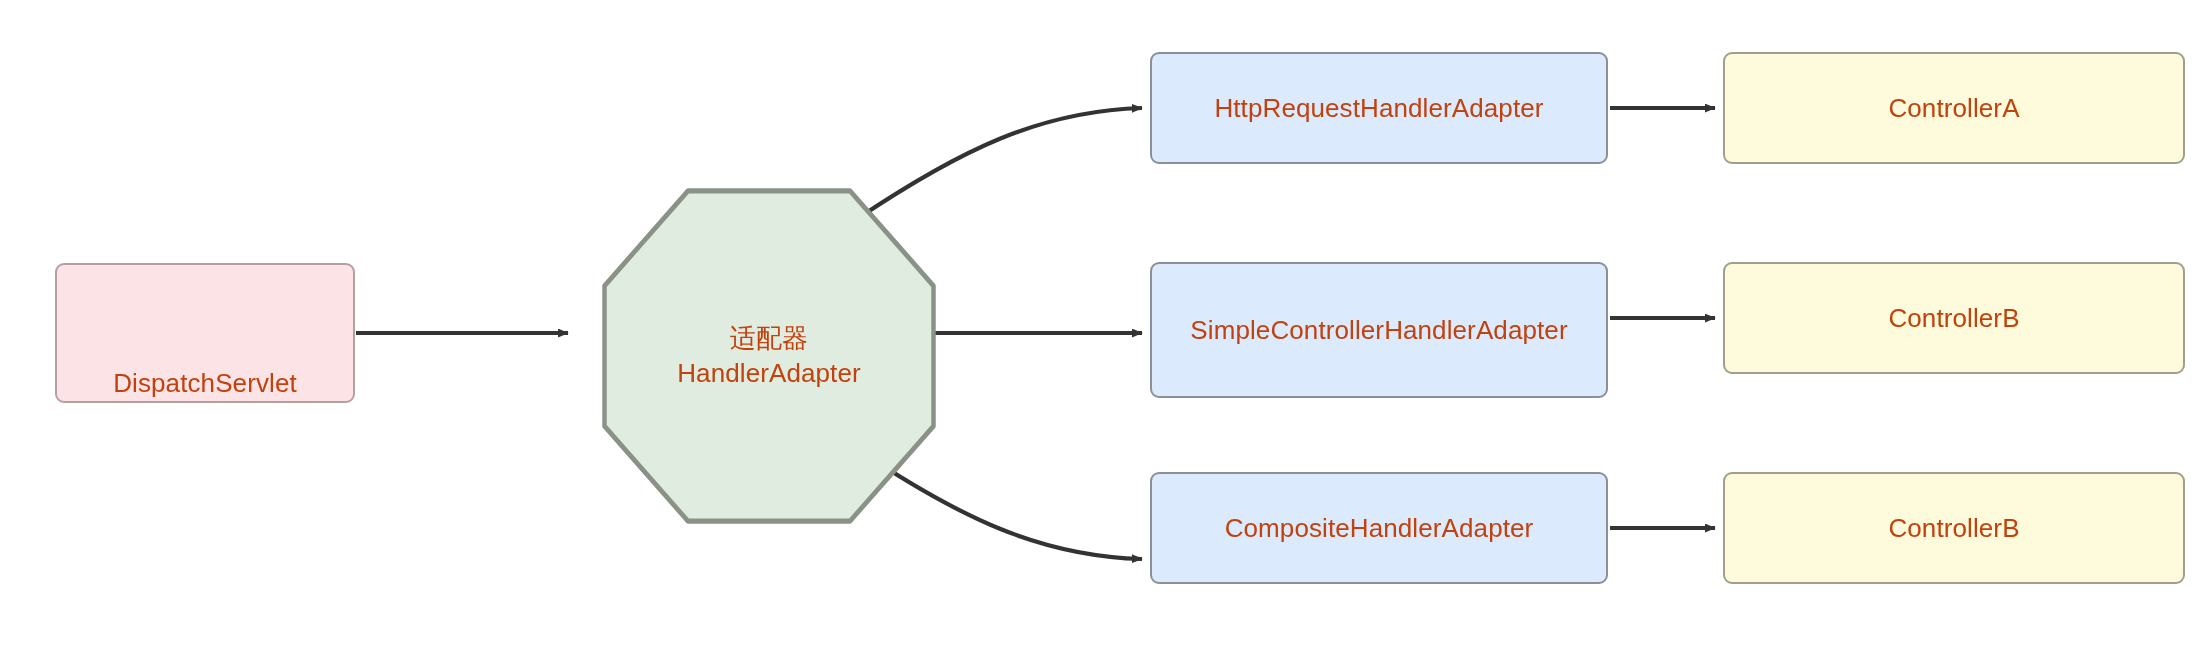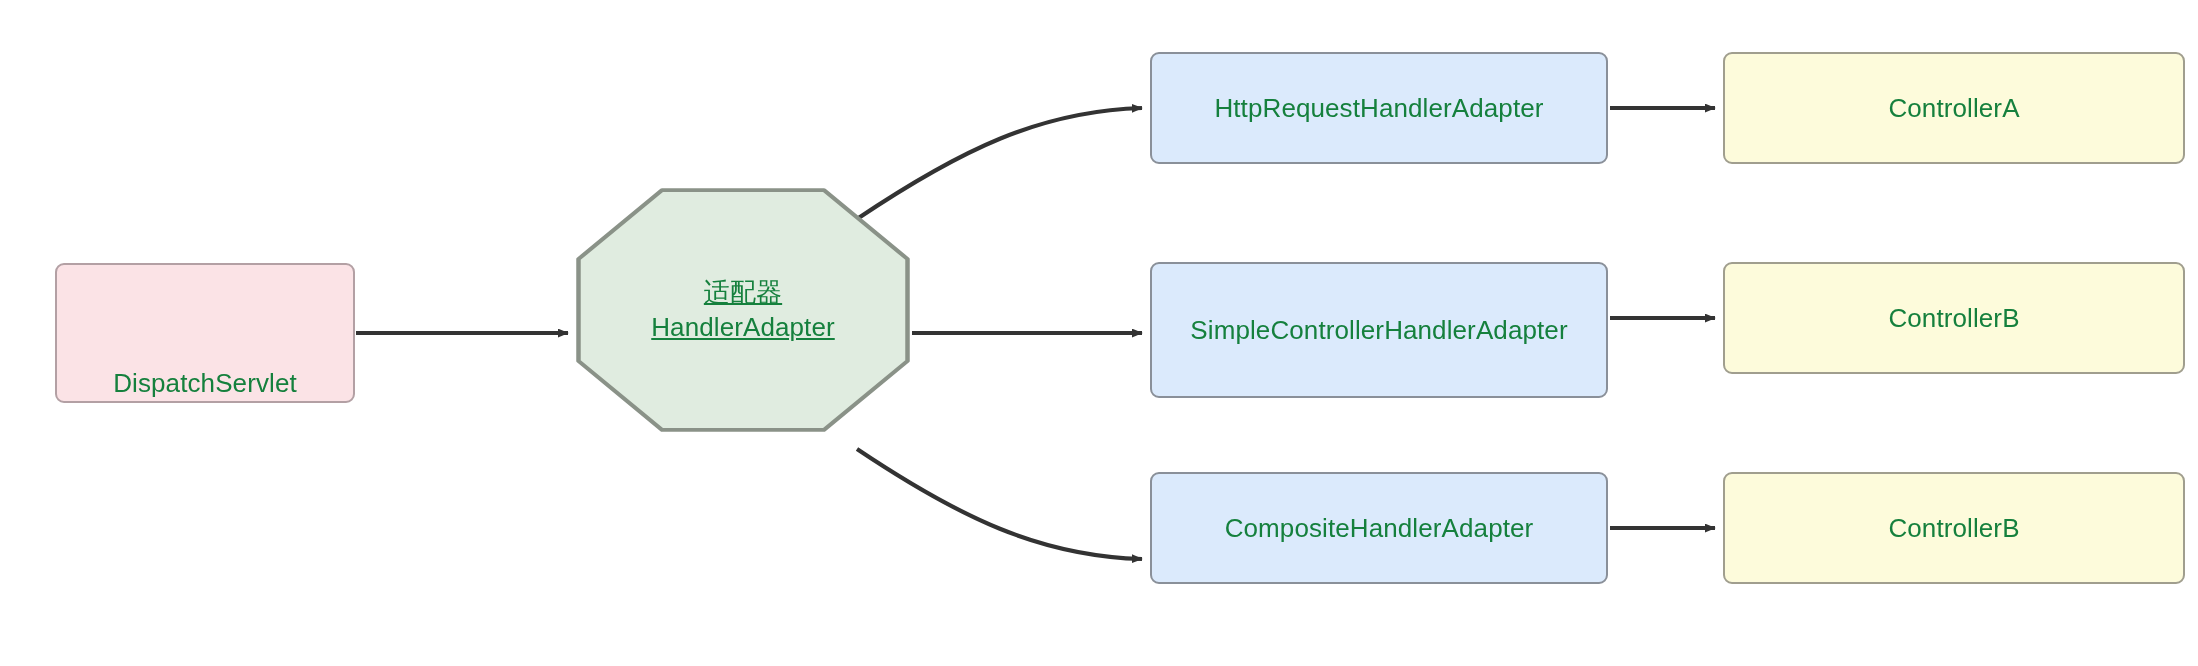--- a/index.html
+++ b/index.html
@@ -27,21 +27,21 @@
     height: 666px;
     pointer-events: none;
   }
   .node {
     position: absolute;
     box-sizing: border-box;
     display: flex;
     align-items: center;
     justify-content: center;
     text-align: center;
-    color: #15803d;
+    color: #c2410c;
     font-size: 26px;
     line-height: 1.34;
     letter-spacing: 0.1px;
     white-space: pre-line;
   }
   .node.rect {
     border: 2.5px solid #9a9a9a;
     border-radius: 9px;
   }
   .node.rect.pink   { background: #fbe3e6; border-color: #b3a0a4; align-items: flex-end; }
@@ -91,21 +91,21 @@
 
     <path class="edge" fill="none" stroke="#333333" stroke-width="4.2" marker-end="url(#arrowhead)" d="M 1610,318 L 1715,318"></path>
 
     <path class="edge" fill="none" stroke="#333333" stroke-width="4.2" marker-end="url(#arrowhead)" d="M 1610,528 L 1715,528"></path>
   </svg>
 
   <div class="node rect pink" style="left:55px; top:263px; width:300px; height:140px;">
     <span class="node-label">DispatchServlet</span>
   </div>
 
-  <div class="node octagon" style="left:576px; top:188px; width:334px; height:244px;text-decoration:underline;">
+  <div class="node octagon" style="left:602px; top:188px; width:334px; height:336px;">
     <svg class="octagon-shape" viewBox="0 0 334 292" preserveAspectRatio="none">
       <polygon points="86,2.5 248,2.5 331.5,85 331.5,207 248,289.5 86,289.5 2.5,207 2.5,85" fill="#e0ece0" stroke="#8a9288" stroke-width="4.5" stroke-linejoin="round"></polygon>
     </svg>
     <span class="octagon-label">适配器
 HandlerAdapter</span>
   </div>
 
   <div class="node rect blue" style="left:1150px; top:52px; width:458px; height:112px;">
     <span class="node-label">HttpRequestHandlerAdapter</span>
   </div>

